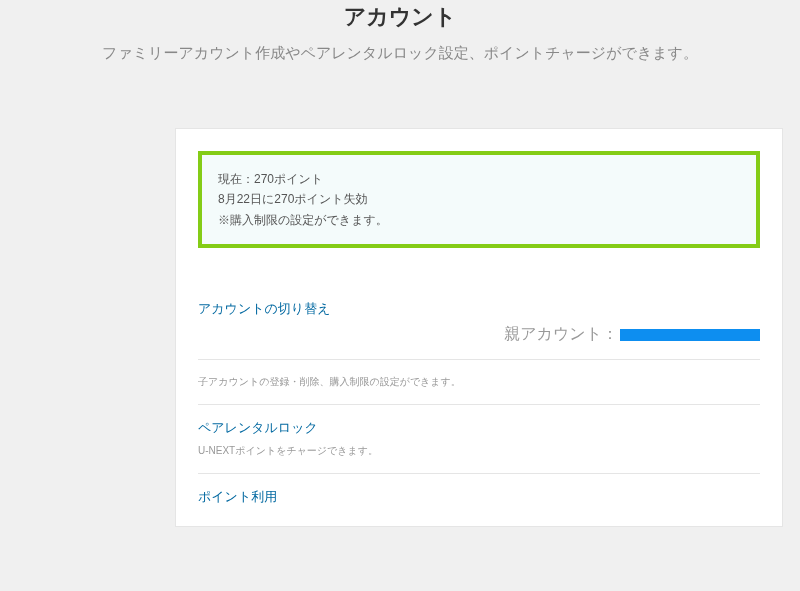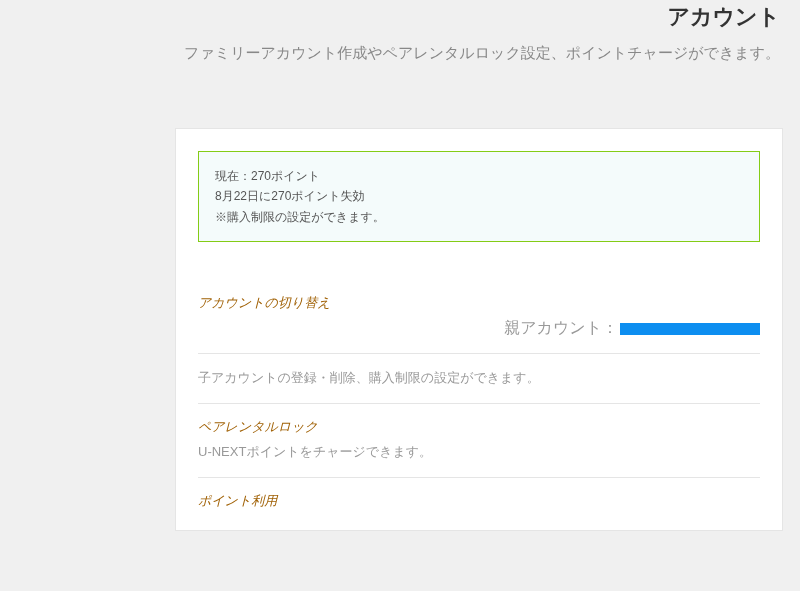--- a/index.html
+++ b/index.html
@@ -10,21 +10,21 @@
     body {
       font-family: "Hiragino Kaku Gothic ProN", "Meiryo", sans-serif;
       background: #f0f0f0;
       width: 800px;
       height: 591px;
       overflow: hidden;
     }
     .header-area {
       background: #f0f0f0;
       padding: 0 20px 30px;
-      text-align: right;
+      text-align: center;
     }
     .page-title {
       font-size: 22px;
       font-weight: bold;
       color: #333;
       padding-top: 2px;
       margin-bottom: 12px;
     }
     .page-subtitle {
       font-size: 15px;
@@ -32,44 +32,43 @@
     }
     .content-card {
       background: #fff;
       margin: 35px 20px 0 175px;
       width: 608px;
       padding: 22px 22px 0 22px;
       border: 1px solid #e5e5e5;
     }
     .points-box {
       background: #f4fbfb;
-      border: 1px solid #84cc16;
+      border: 4px solid #84cc16;
       padding: 14px 16px;
       margin-bottom: 38px;
     }
     .points-box .line {
       font-size: 12px;
       color: #555;
       line-height: 1.7;
     }
     .section {
       border-bottom: 1px solid #e5e5e5;
       padding: 14px 0 14px 0;
     }
     .section:last-child {
       border-bottom: none;
     }
     .section-title {
       font-size: 13px;
-      color: #a16207;
+      color: #0369a1;
       margin-bottom: 6px;
-      font-style: italic;
     }
     .section-desc {
-      font-size: 13px;
+      font-size: 10px;
       color: #999;
       line-height: 1.6;
     }
     .account-line {
       font-size: 16px;
       color: #999;
       text-align: right;
     }
     .redacted {
       display: inline-block;

